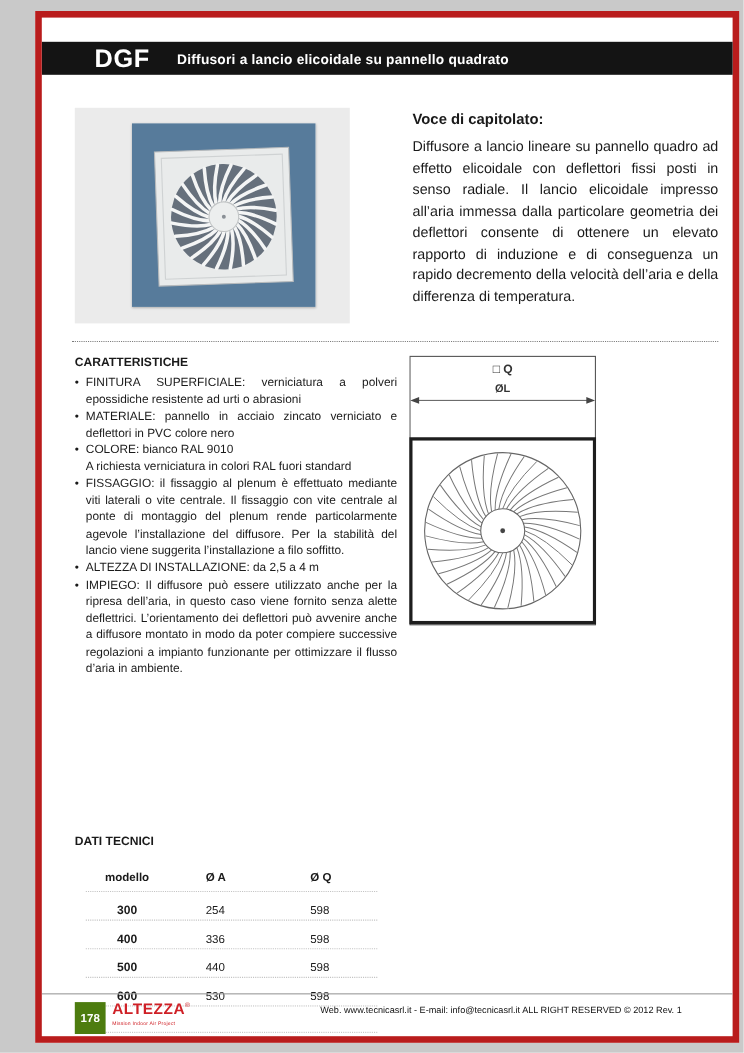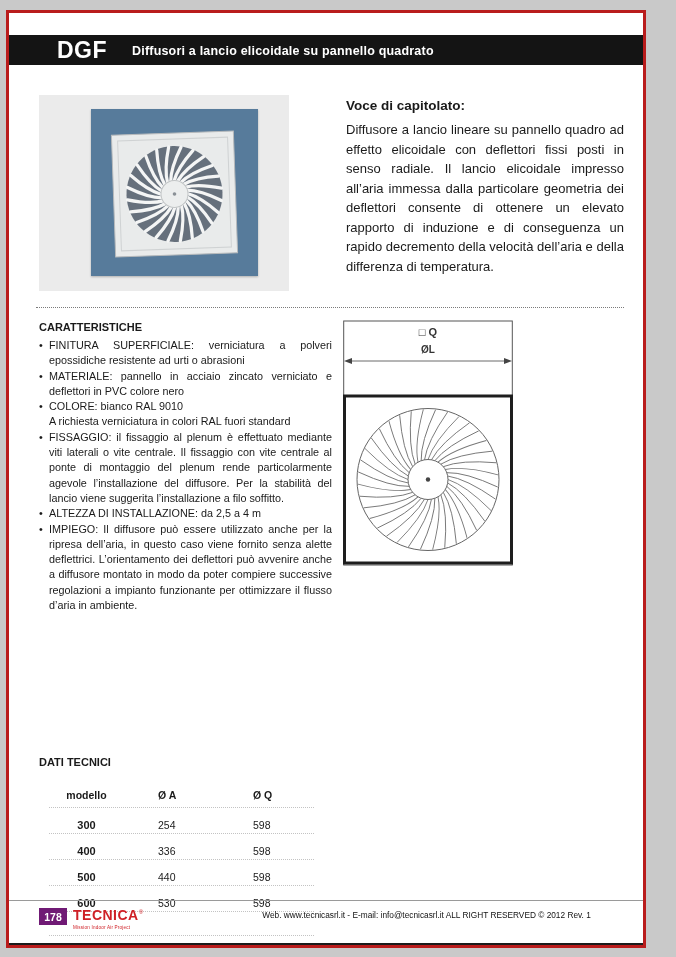--- a/index.html
+++ b/index.html
@@ -4,22 +4,22 @@
 <style>
   html,body{margin:0;padding:0;}
   body{
     width:676px;height:957px;position:relative;
     background:#c9c9c9;
     font-family:"Liberation Sans", sans-serif;
     color:#1a1a1a;
     -webkit-font-smoothing:antialiased;
   }
   .page{
-    position:absolute;left:6px;top:10px;width:640px;height:938px;
-    background:#ffffff;border:3px solid #b91c1c;box-sizing:border-box;
+    position:absolute;left:32px;top:10px;width:640px;height:938px;
+    background:#ffffff;border:6px solid #b91c1c;box-sizing:border-box;
     overflow:hidden;
   }
   .header-bar{
     position:absolute;left:0;top:22px;width:640px;height:30px;
     background:#141414;color:#fff;
   }
   .product-code{
     position:absolute;left:48px;top:2px;
     font-size:23px;font-weight:bold;letter-spacing:.5px;
   }
@@ -63,22 +63,22 @@
     display:grid;grid-template-columns:75px 95px 95px;
     border-bottom:1px dotted #c3c3c3;
     padding:1px 0 2px 0;min-height:10px;margin-top:10px;
   }
   .trow.head{font-weight:bold;font-size:10.5px;padding-bottom:6px;margin-bottom:3px;}
   .c1{text-align:center;font-size:10.5px;}
   .trow:not(.head) .c1{font-weight:bold;font-size:11px;}
   .c2,.c3{text-align:left;padding-left:34px;font-size:10.5px;}
   .footer-sep{position:absolute;left:0;top:887px;width:640px;border-top:1px solid #9a9a9a;}
   .page-num{
-    position:absolute;left:30px;top:895px;width:28px;height:17px;
-    background:#701a75;color:#fff;font-size:10.5px;font-weight:bold;
+    position:absolute;left:30px;top:895px;width:28px;height:29px;
+    background:#4d7c0f;color:#fff;font-size:10.5px;font-weight:bold;
     display:flex;align-items:center;justify-content:center;
   }
   .logo{position:absolute;left:64px;top:893px;width:90px;color:#cf2026;}
   .logo .brand{font-size:14px;font-weight:bold;letter-spacing:.5px;}
   .logo .mark{font-size:6px;vertical-align:super;}
   .logo .tagline{font-size:4.6px;letter-spacing:.2px;margin-top:1px;}
   .address{
     position:absolute;left:215px;top:897px;width:405px;
     text-align:center;font-size:8.3px;line-height:11.5px;color:#111;
   }
@@ -220,21 +220,21 @@
         <div class="c2"></div>
         <div class="c3"></div>
       </div>
   </div>
 
   <div class="footer-sep"></div>
 
   <div class="page-num">178</div>
 
   <div class="logo">
-    <span class="brand">TECNICA</span><span class="mark">®</span>
+    <span class="brand">ALTEZZA</span><span class="mark">®</span>
     <div class="tagline">Mission Indoor Air Project</div>
   </div>
 
   <div class="address">
     <div>Web. www.tecnicasrl.it - E-mail: info@tecnicasrl.it  ALL RIGHT RESERVED © 2012  Rev. 1</div>
   </div>
 
   <div class="bottom-strip"></div>
 
 </div>

